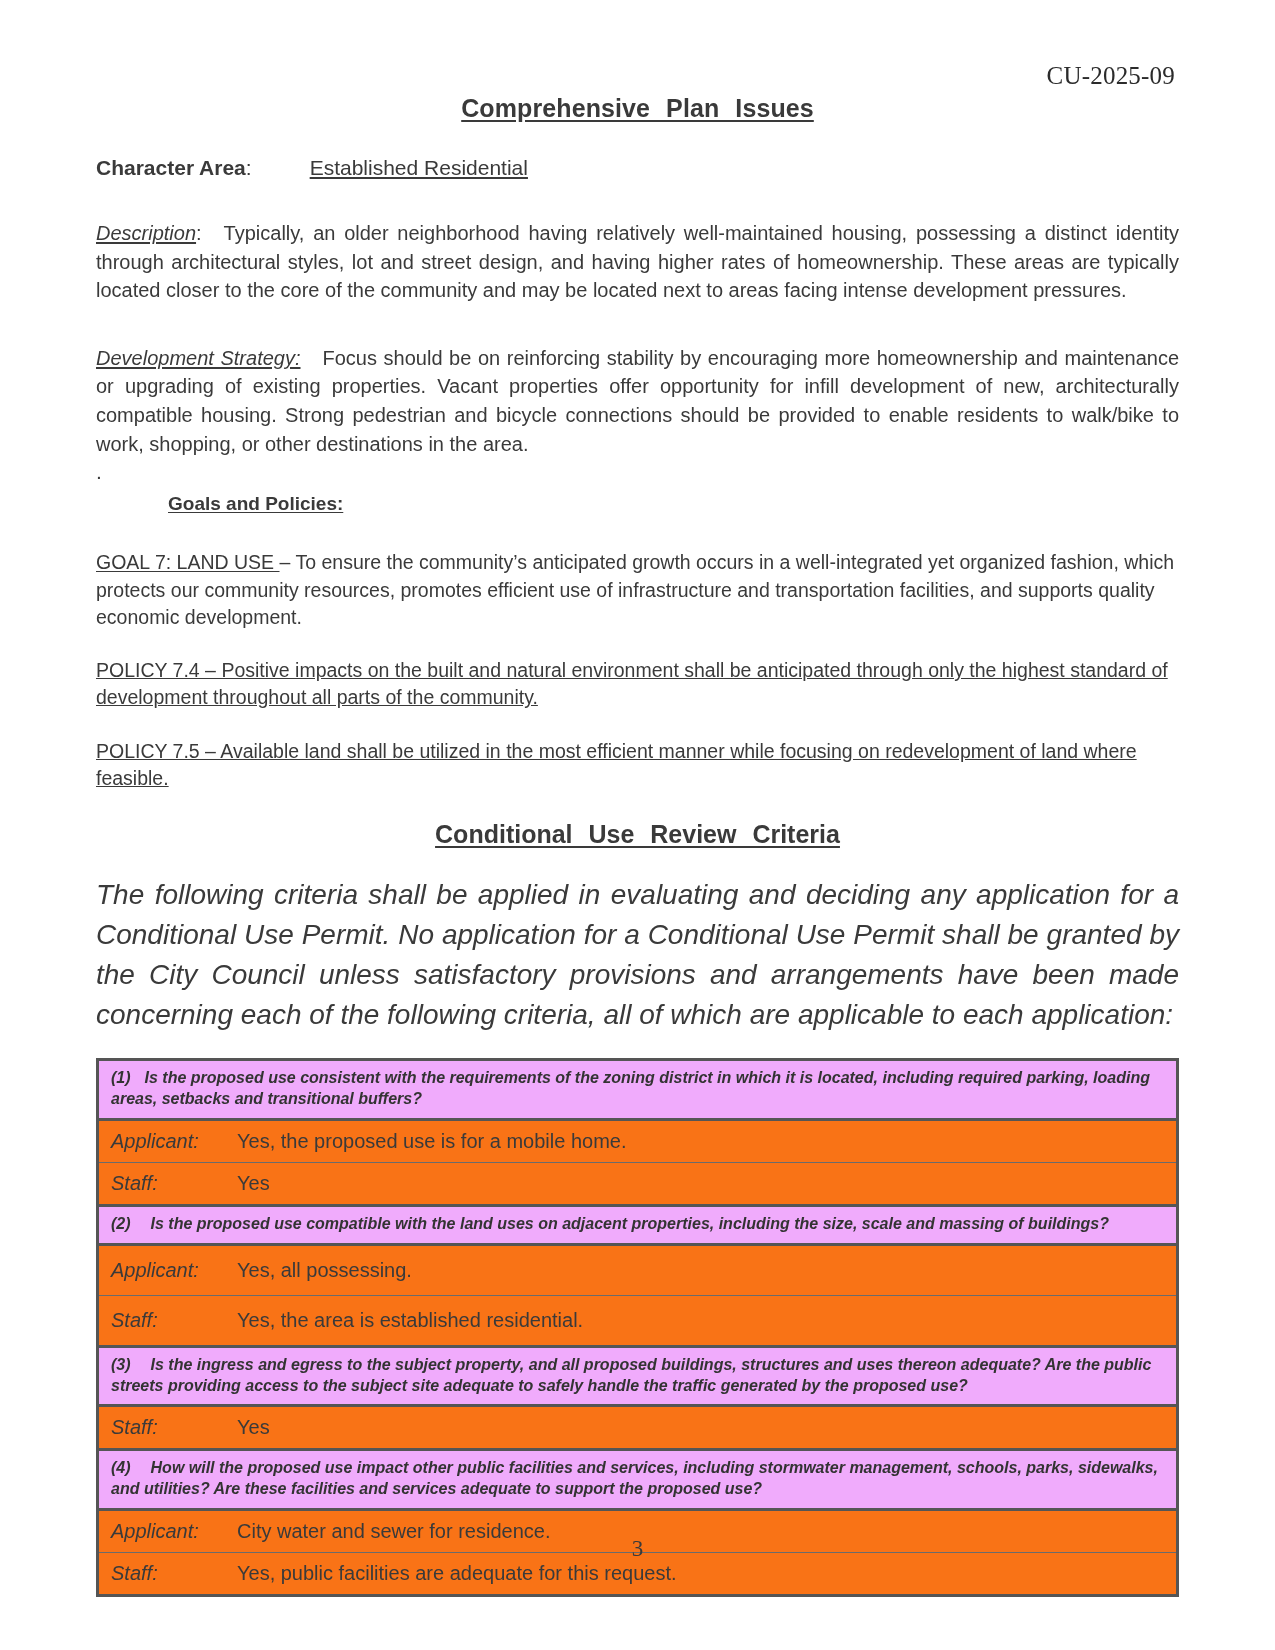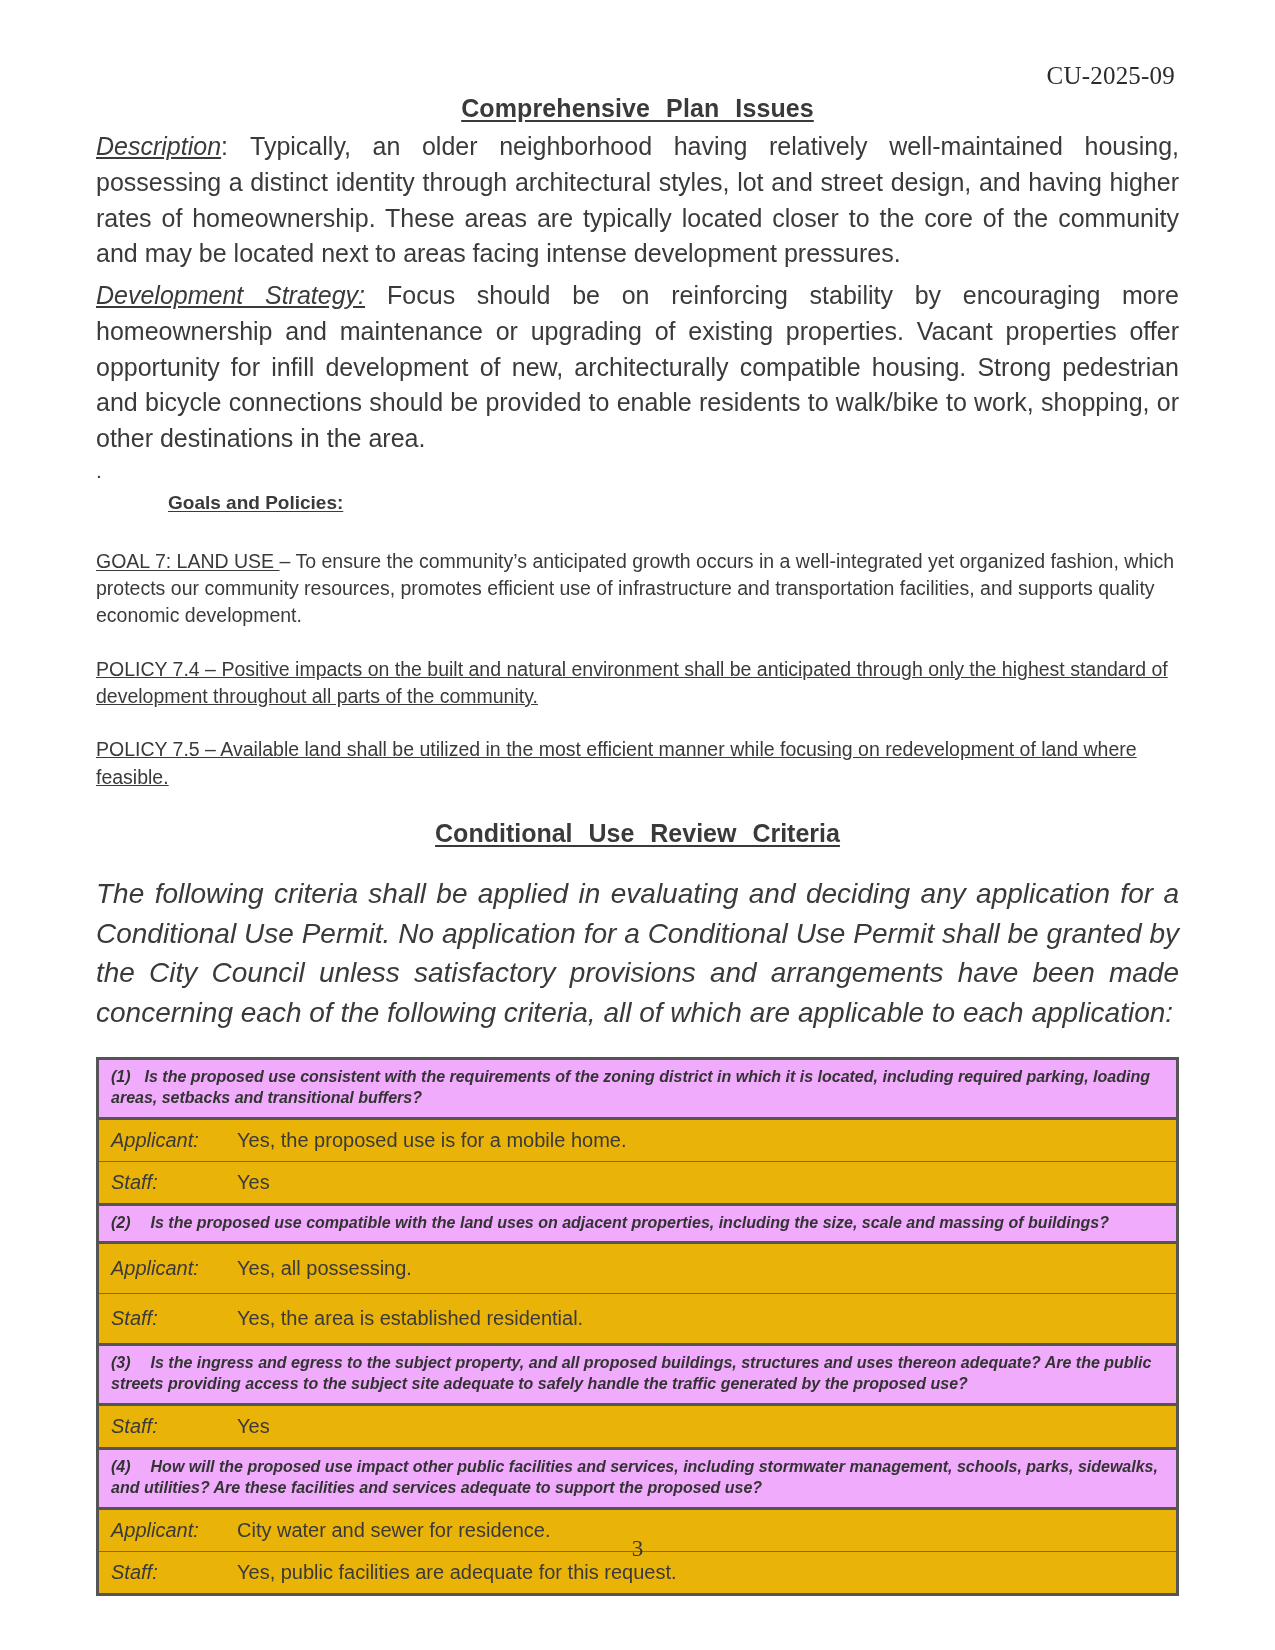--- a/index.html
+++ b/index.html
@@ -70,24 +70,24 @@
   }
   .char-area .gap {
     display: inline-block;
     width: 58px;
   }
   .char-area .val {
     text-decoration: underline;
     text-underline-offset: 2px;
   }
   .para {
-    font-size: 25px;
+    font-size: 20px;
     line-height: 1.43;
     text-align: justify;
-    margin-top: 6px;
+    margin-top: 39px;
     color: #3a3a3a;
   }
   .para .lead-ital-u {
     font-style: italic;
     text-decoration: underline;
     text-underline-offset: 2px;
   }
   .para .sp-md {
     display: inline-block;
     width: 22px;
@@ -159,21 +159,21 @@
   }
   .q-cell .qgap {
     display: inline-block;
     width: 14px;
   }
   .q-cell .qgap-wide {
     display: inline-block;
     width: 20px;
   }
   .a-cell {
-    background: #eab308;
+    background: #f97316;
     padding: 7px 12px 8px 12px !important;
     font-size: 20px;
     line-height: 1.3;
     color: #3a3a3a;
   }
   .a-cell.tall {
     padding-top: 11px !important;
     padding-bottom: 12px !important;
   }
   .a-cell .role {
@@ -199,20 +199,21 @@
 </style>
 </head>
 <body>
 
 <div class="page">
 
   <div class="doc-ref">CU-2025-09</div>
 
   <h1 class="section-title"><span class="u">Comprehensive Plan Issues</span></h1>
 
+  <p class="char-area"><span class="lbl">Character Area</span><span>:</span><span class="gap"></span><span class="val">Established Residential</span></p>
 
   <p class="para"><span class="lead-ital-u">Description</span><span>:</span><span class="sp-md"></span><span>Typically, an older neighborhood having relatively well-maintained housing, possessing a distinct identity through architectural styles, lot and street design, and having higher rates of homeownership. These areas are typically located closer to the core of the community and may be located next to areas facing intense development pressures.</span></p>
 
   <p class="para"><span class="lead-ital-u">Development Strategy:</span><span class="sp-md"></span><span>Focus should be on reinforcing stability by encouraging more homeownership and maintenance or upgrading of existing properties. Vacant properties offer opportunity for infill development of new, architecturally compatible housing. Strong pedestrian and bicycle connections should be provided to enable residents to walk/bike to work, shopping, or other destinations in the area.</span></p>
 
   <p class="stray-dot">.</p>
 
   <p class="goals-line">Goals and Policies:</p>
 
   <p class="para-sm"><span class="u">GOAL 7: LAND USE </span><span>– To ensure the community’s anticipated growth occurs in a well-integrated yet organized fashion, which protects our community resources, promotes efficient use of infrastructure and transportation facilities, and supports quality economic development.</span></p>

